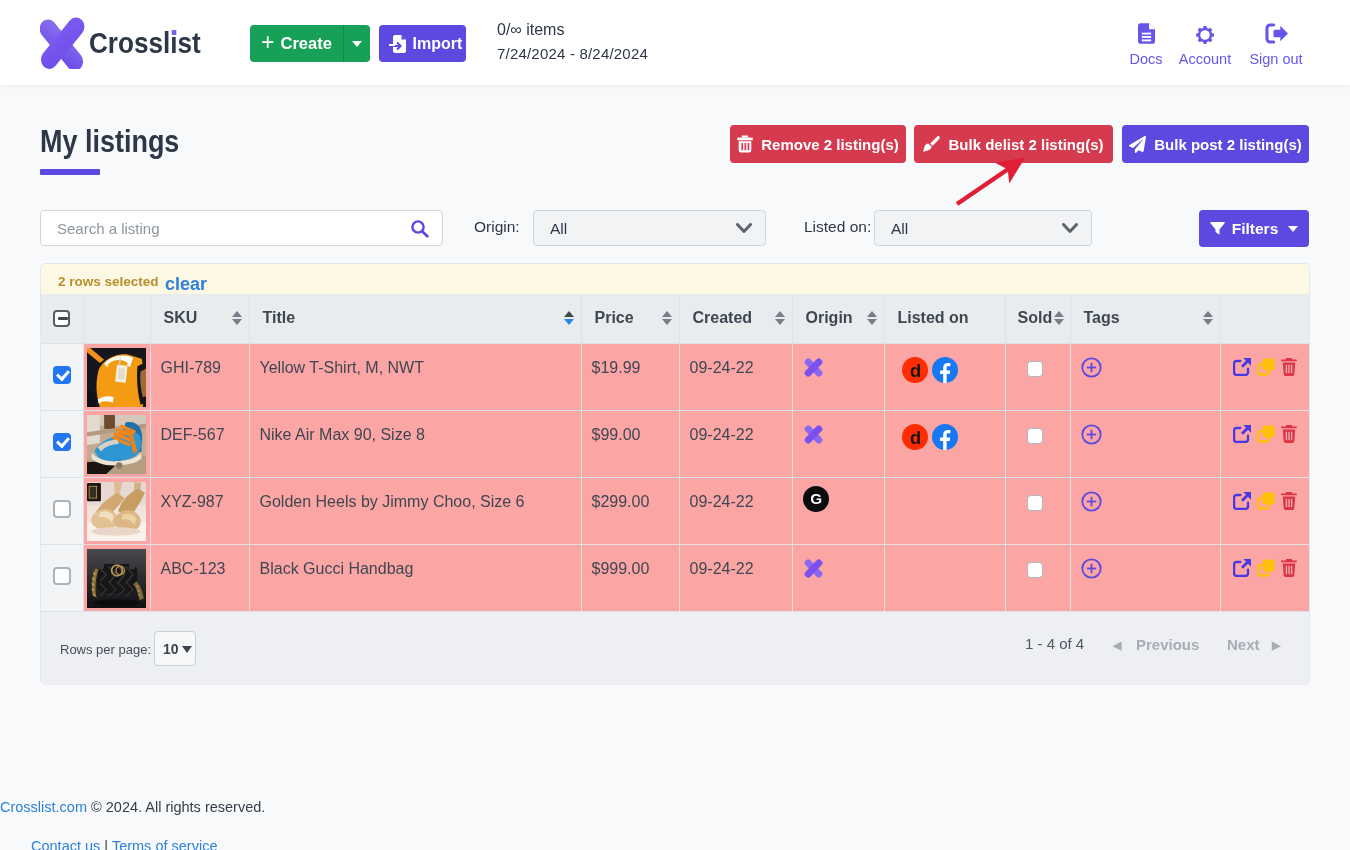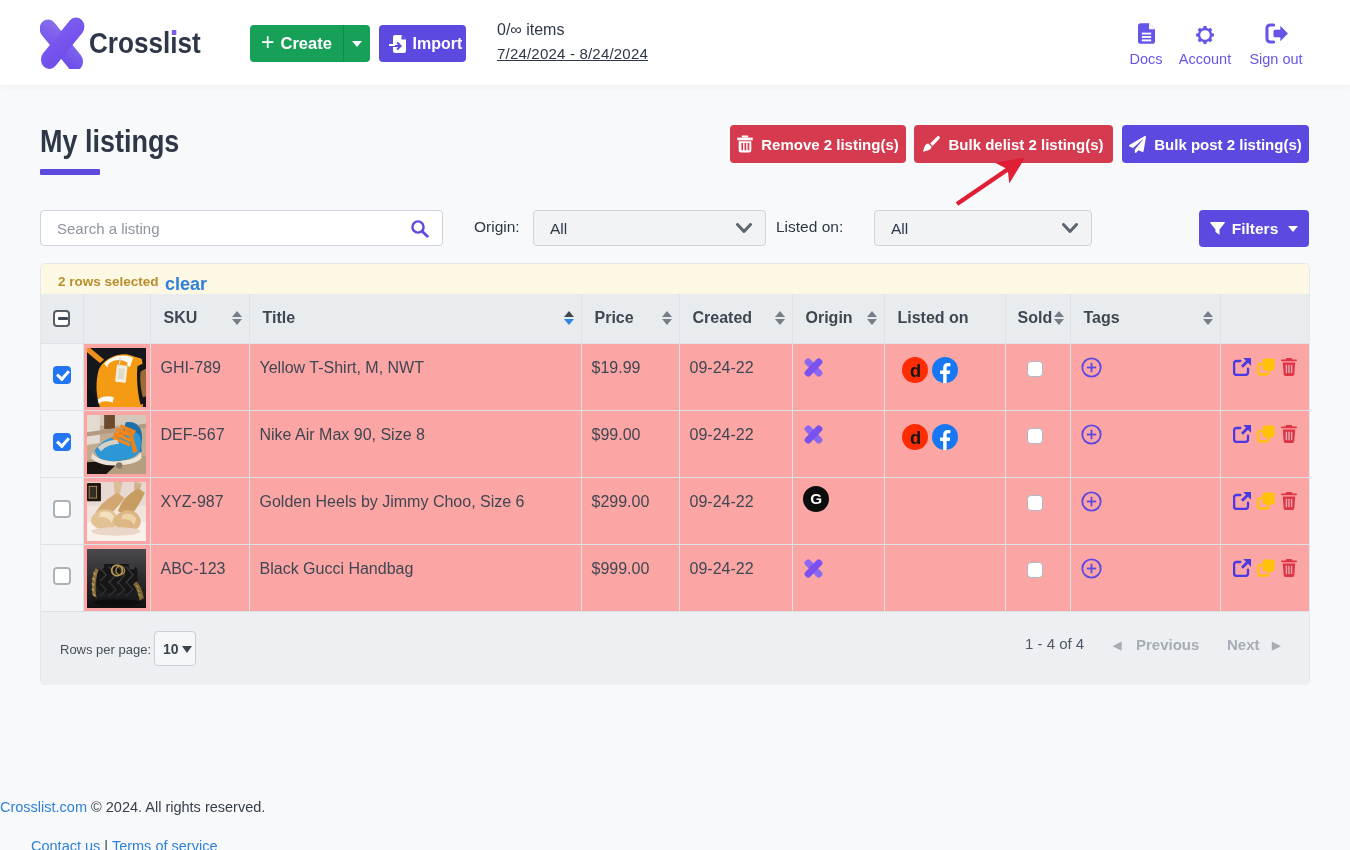--- a/index.html
+++ b/index.html
@@ -93,21 +93,21 @@
     <div id="btn-create-caret">
         <span style="width:0;height:0;border-left:5px solid transparent;border-right:5px solid transparent;border-top:6px solid #fff;"></span>
       </div>
     <div id="btn-import"><svg width="17" height="18" viewBox="0 0 17 18">
           <path fill="#fff" d="M6 0h6.5L17 4.5V16a2 2 0 0 1-2 2H6a2 2 0 0 1-2-2v-4h5.2l-1.8 1.8 1.4 1.4 4.2-4.2-4.2-4.2-1.4 1.4L9.2 10H4V2a2 2 0 0 1 2-2z"></path>
           <path fill="#5b49e0" d="M12.5 0 17 4.5h-4.5z"></path>
           <rect x="0" y="10" width="6" height="2" fill="#fff" transform="translate(0,-1)"></rect>
         </svg> Import</div>
     <div id="nav-items">
         <div>0/∞ items</div>
-        <div style="font-size:15px;margin-top:6px;letter-spacing:0.2px;text-decoration:underline;">7/24/2024 - 8/24/2024</div>
+        <div style="font-size:15px;margin-top:6px;letter-spacing:0.2px;">7/24/2024 - 8/24/2024</div>
       </div>
     <div class="navlink" style="left:1121px; width:50px;"><svg width="17" height="21" viewBox="0 0 20 24" style="margin-top:1px;">
           <path fill="#6656e8" d="M3 0h10l7 7v14a3 3 0 0 1-3 3H3a3 3 0 0 1-3-3V3a3 3 0 0 1 3-3z"></path>
           <path fill="#fff" d="M13 0l7 7h-7z"></path>
           <rect x="4.5" y="11" width="11" height="2.2" fill="#fff"></rect>
           <rect x="4.5" y="15" width="11" height="2.2" fill="#fff"></rect>
           <rect x="4.5" y="19" width="11" height="2.2" fill="#fff"></rect>
         </svg> Docs</div>
     <div class="navlink" style="left:1172px; width:66px;"><svg width="18" height="18" viewBox="0 0 18 18" style="margin-top:4px;">
           <path fill="#6656e8" fill-rule="evenodd" d="M7.15 2.04 L7.59 0.11 L10.41 0.11 L10.85 2.04 L12.62 2.77 L14.29 1.72 L16.28 3.71 L15.23 5.38 L15.96 7.15 L17.89 7.59 L17.89 10.41 L15.96 10.85 L15.23 12.62 L16.28 14.29 L14.29 16.28 L12.62 15.23 L10.85 15.96 L10.41 17.89 L7.59 17.89 L7.15 15.96 L5.38 15.23 L3.71 16.28 L1.72 14.29 L2.77 12.62 L2.04 10.85 L0.11 10.41 L0.11 7.59 L2.04 7.15 L2.77 5.38 L1.72 3.71 L3.71 1.72 L5.38 2.77 Z M13.80 9.00 A4.8 4.8 0 1 0 4.20 9.00 A4.8 4.8 0 1 0 13.80 9.00 Z"></path>
@@ -148,21 +148,21 @@
         <line x1="12.4" y1="12.4" x2="17.3" y2="17.3" stroke="#5b49e0" stroke-width="2.8" stroke-linecap="round"></line>
       </svg>
     </div>
   <div class="flabel" style="left:474px;">Origin:</div>
   <div class="fselect" style="left:533px; width:233px;">
       <span class="val">All</span>
       <svg class="abs" style="right:13px; top:12px;" width="16" height="11" viewBox="0 0 16 11">
         <path d="M1.5 1.5 L8 8.5 L14.5 1.5" fill="none" stroke="#5c646d" stroke-width="3" stroke-linecap="round" stroke-linejoin="round"></path>
       </svg>
     </div>
-  <div class="flabel" style="left:776px;text-align:center;">Listed on:</div>
+  <div class="flabel" style="left:804px;text-align:center;">Listed on:</div>
   <div class="fselect" style="left:874px; width:218px;">
       <span class="val">All</span>
       <svg class="abs" style="right:13px; top:12px;" width="16" height="11" viewBox="0 0 16 11">
         <path d="M1.5 1.5 L8 8.5 L14.5 1.5" fill="none" stroke="#5c646d" stroke-width="3" stroke-linecap="round" stroke-linejoin="round"></path>
       </svg>
     </div>
   <div id="btn-filters"><svg width="15" height="14" viewBox="0 0 15 14">
         <path fill="#fff" d="M.3 1.1A.7.7 0 0 1 .9 0h13.2a.7.7 0 0 1 .6 1.1L9.5 7.4v5.4L5.5 10V7.4z"></path>
       </svg> Filters <span style="width:0;height:0;border-left:5px solid transparent;border-right:5px solid transparent;border-top:6px solid #fff;margin-left:3px;"></span></div>
 

